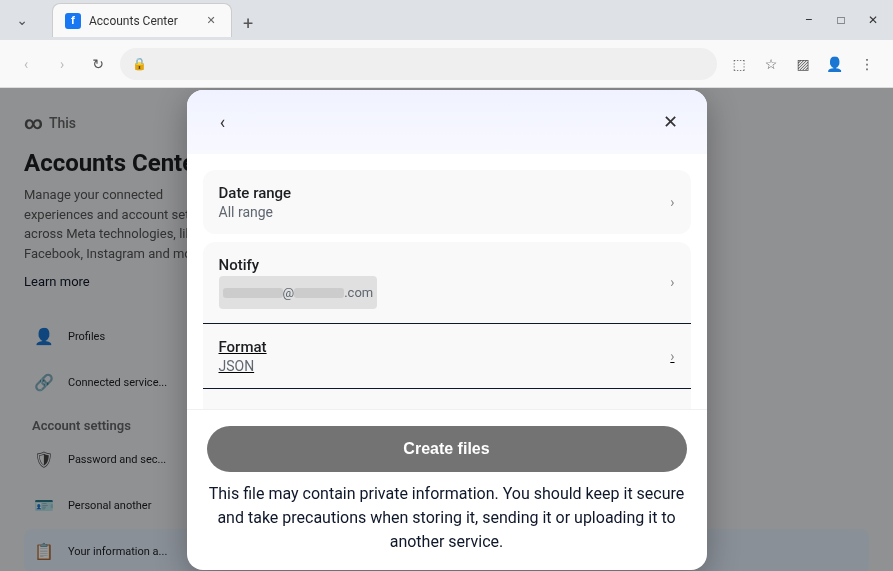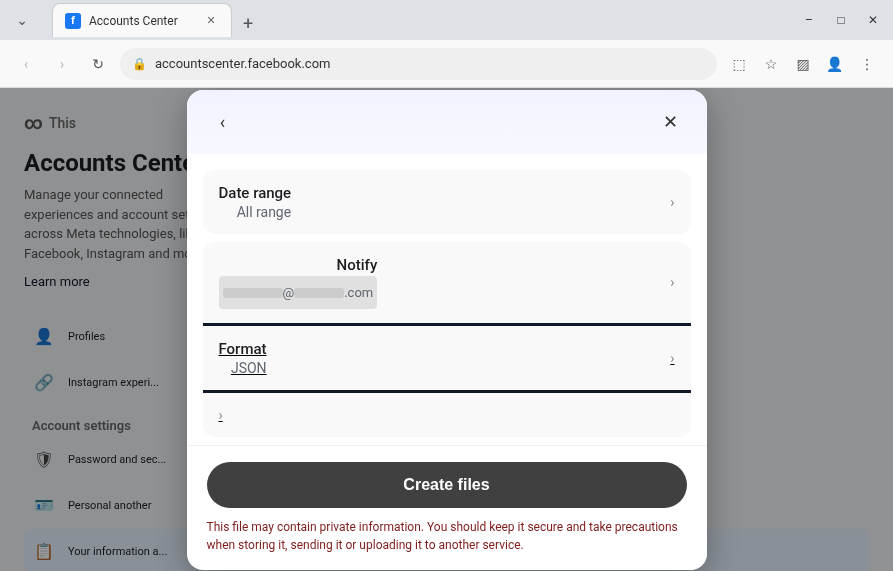--- a/index.html
+++ b/index.html
@@ -327,32 +327,31 @@
       background: #f9f9f9;
       border-radius: 12px;
       margin: 8px 16px;
       overflow: hidden;
     }
 
     .settings-item-group .settings-item {
       margin: 0;
       border-radius: 0;
       padding: 14px 16px;
-      border-bottom: 3px solid #0f172a;
+      border-bottom: 1px solid #0f172a;
     }
 
     .settings-item-group .settings-item:last-child {
       border-bottom: none;
     }
 
     .settings-item-label {
       display: flex;
       flex-direction: column;
       gap: 2px;
-      align-items: flex-end;
     }
 
     .settings-item-title {
       font-size: 15px;
       font-weight: 500;
       color: #1c1e21;
     }
 
     .settings-item-value {
       font-size: 14px;
@@ -372,36 +371,36 @@
       font-size: 14px;
     }
 
     .modal-footer {
       padding: 16px 20px;
       border-top: 1px solid #f0f0f0;
     }
 
     .create-files-btn {
       width: 100%;
-      background: #404040;
+      background: #737373;
       color: #fff;
       border: none;
       border-radius: 24px;
       padding: 14px;
       font-size: 16px;
       font-weight: 600;
       cursor: pointer;
       margin-bottom: 10px;
     }
 
     .privacy-note {
-      font-size: 12px;
-      color: #7f1d1d;
+      font-size: 16px;
+      color: #0f172a;
       line-height: 1.5;
-      text-align: left;
+      text-align: center;
     }
 
     
     .fb-favicon {
       width: 16px;
       height: 16px;
       background: #1877f2;
       border-radius: 3px;
       display: flex;
       align-items: center;
@@ -441,21 +440,20 @@
       <span>‹</span>
     </div>
     <div class="nav-btn disabled">
       <span>›</span>
     </div>
     <div class="nav-btn">
       <span>↻</span>
     </div>
     <div class="url-bar">
       <span class="url-icon">🔒</span>
-      <span style="color:#333;">accountscenter.facebook.com</span>
     </div>
     <div class="toolbar-actions">
       <div class="nav-btn">⬚</div>
       <div class="nav-btn">☆</div>
       <div class="nav-btn">▨</div>
       <div class="nav-btn">👤</div>
       <div class="nav-btn">⋮</div>
     </div>
   </div>
 
@@ -472,21 +470,21 @@
       <div class="accounts-center-desc">Manage your connected experiences and account settings across Meta technologies, like Facebook, Instagram and more.</div>
       <a class="learn-more">Learn more</a>
 
       <div class="sidebar-nav">
         <div class="sidebar-item">
           <div class="sidebar-icon">👤</div>
           <span class="sidebar-label">Profiles</span>
         </div>
         <div class="sidebar-item">
           <div class="sidebar-icon">🔗</div>
-          <span class="sidebar-label">Instagram experi...</span>
+          <span class="sidebar-label">Connected service...</span>
         </div>
 
         <div class="section-header">Account settings</div>
 
         <div class="sidebar-item">
           <div class="sidebar-icon">🛡</div>
           <span class="sidebar-label">Password and sec...</span>
         </div>
         <div class="sidebar-item">
           <div class="sidebar-icon">🪪</div>

